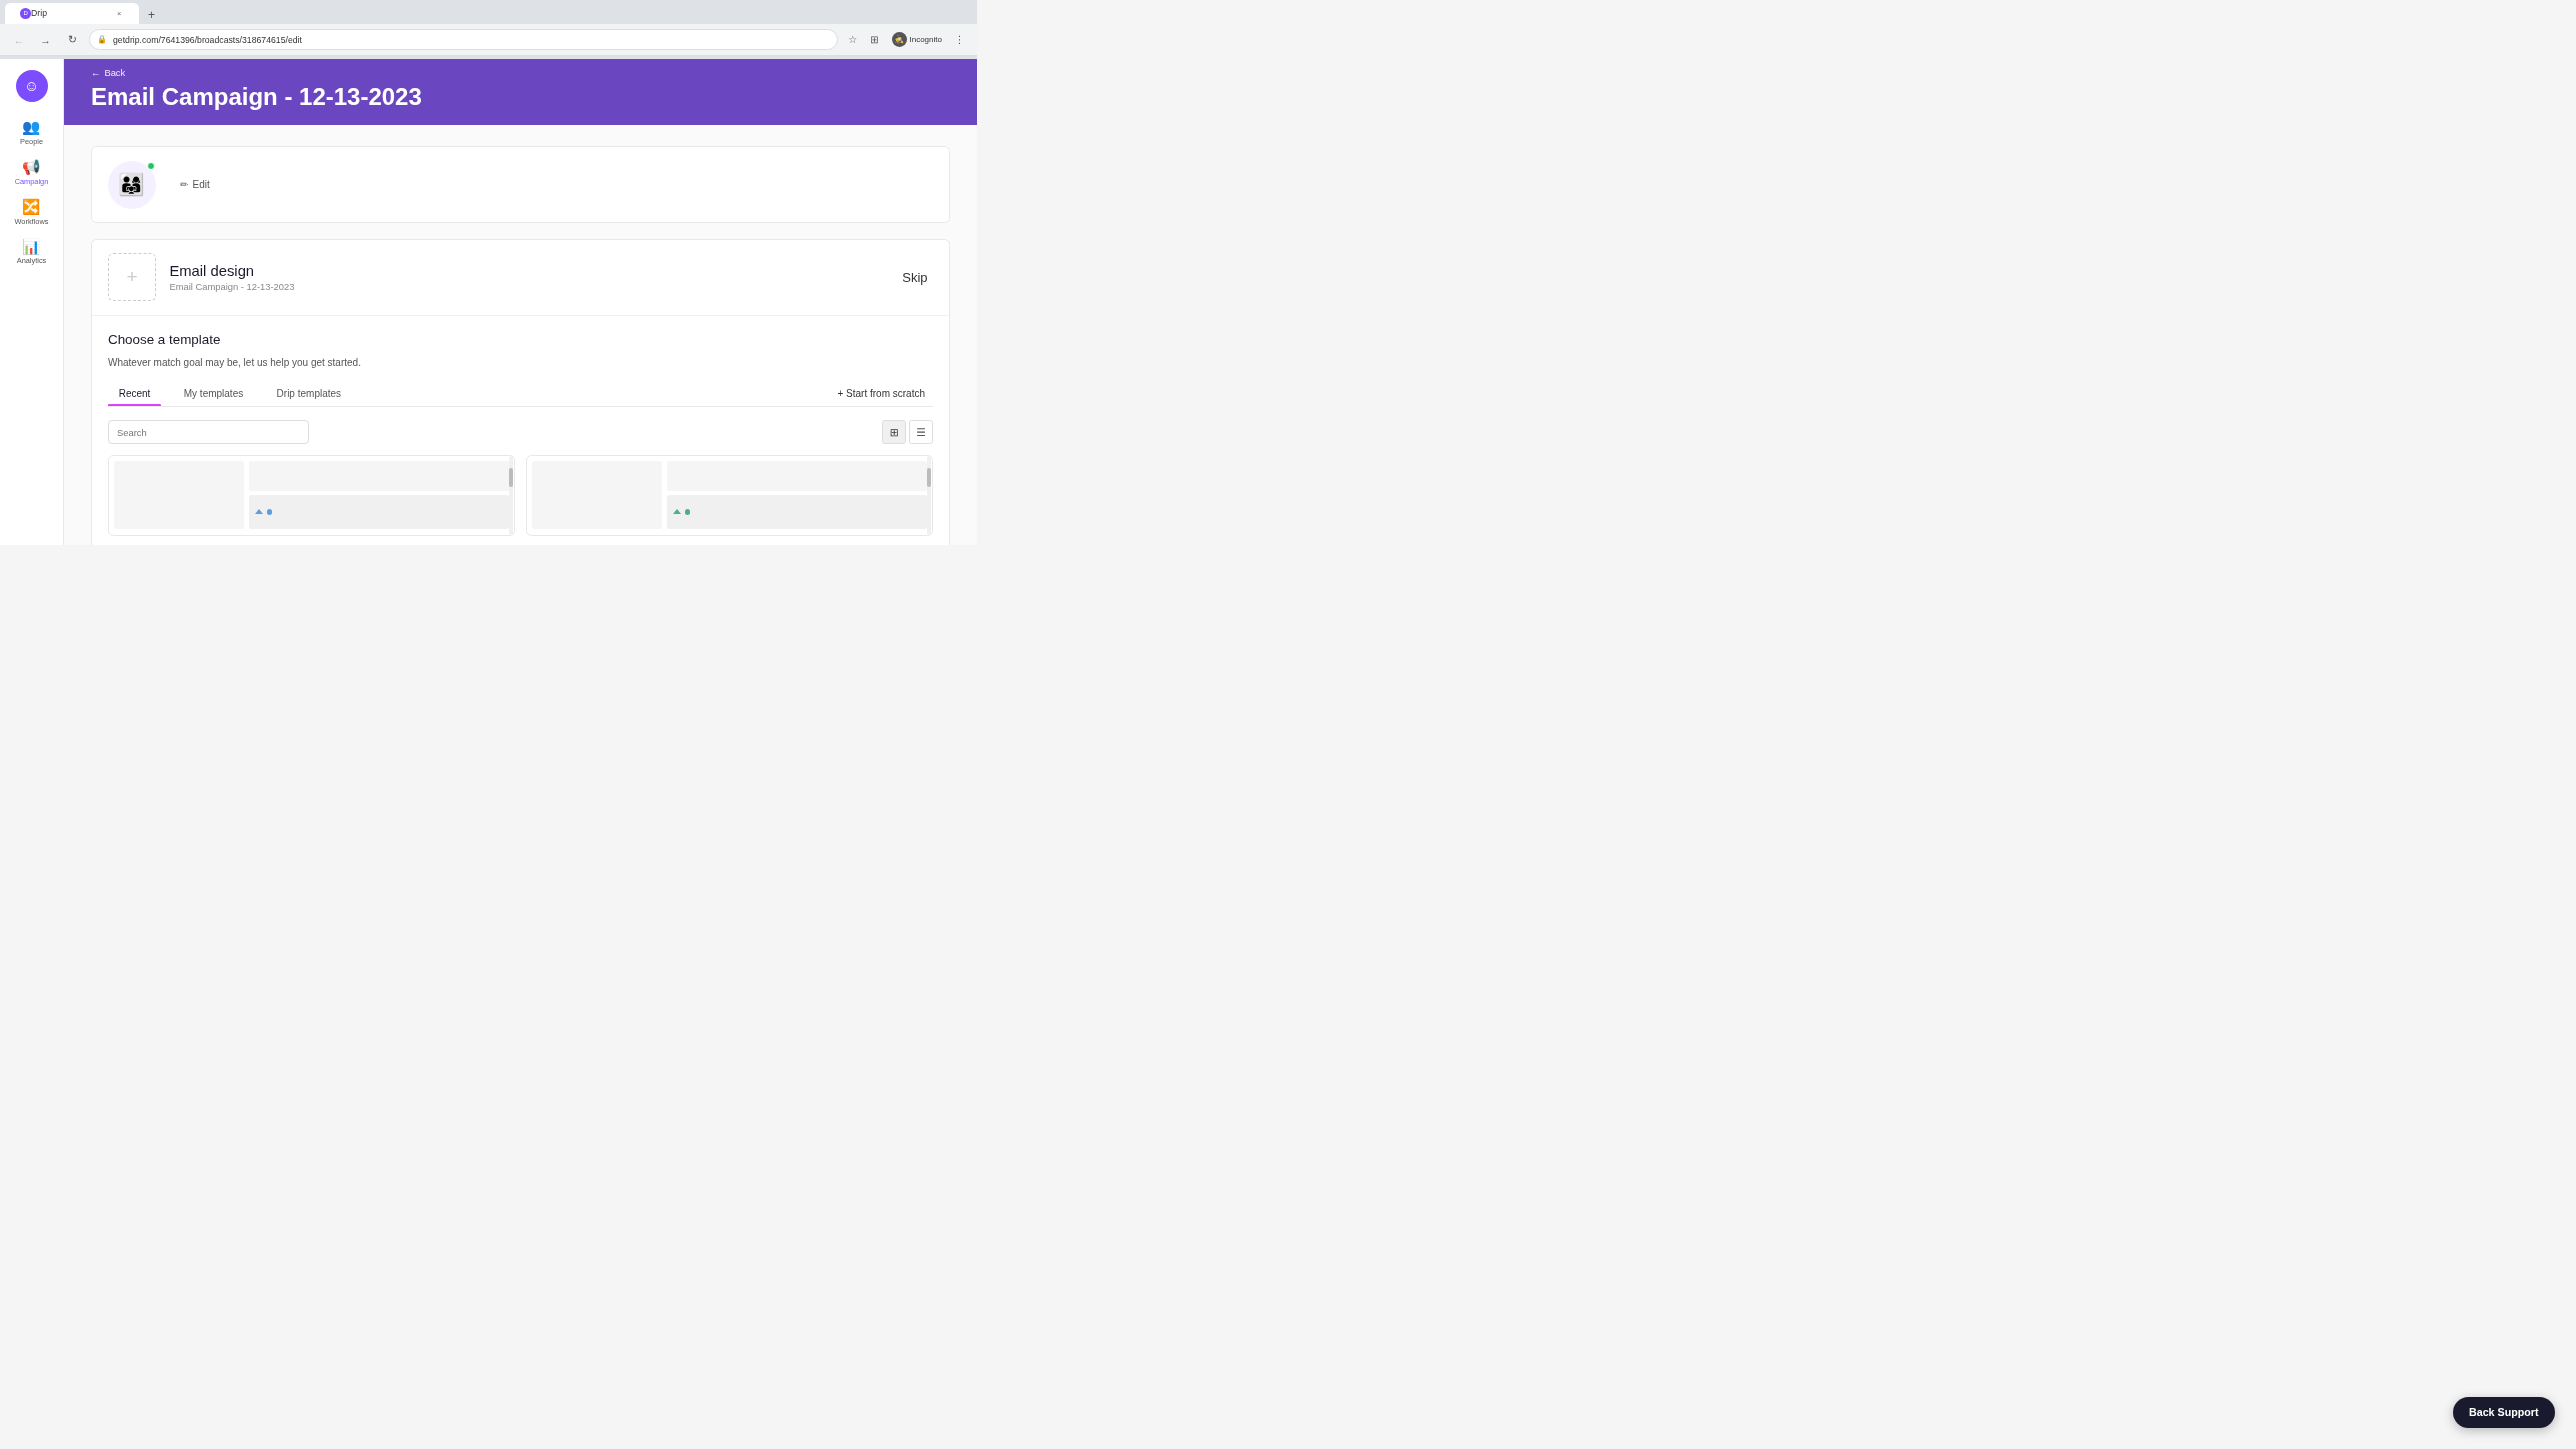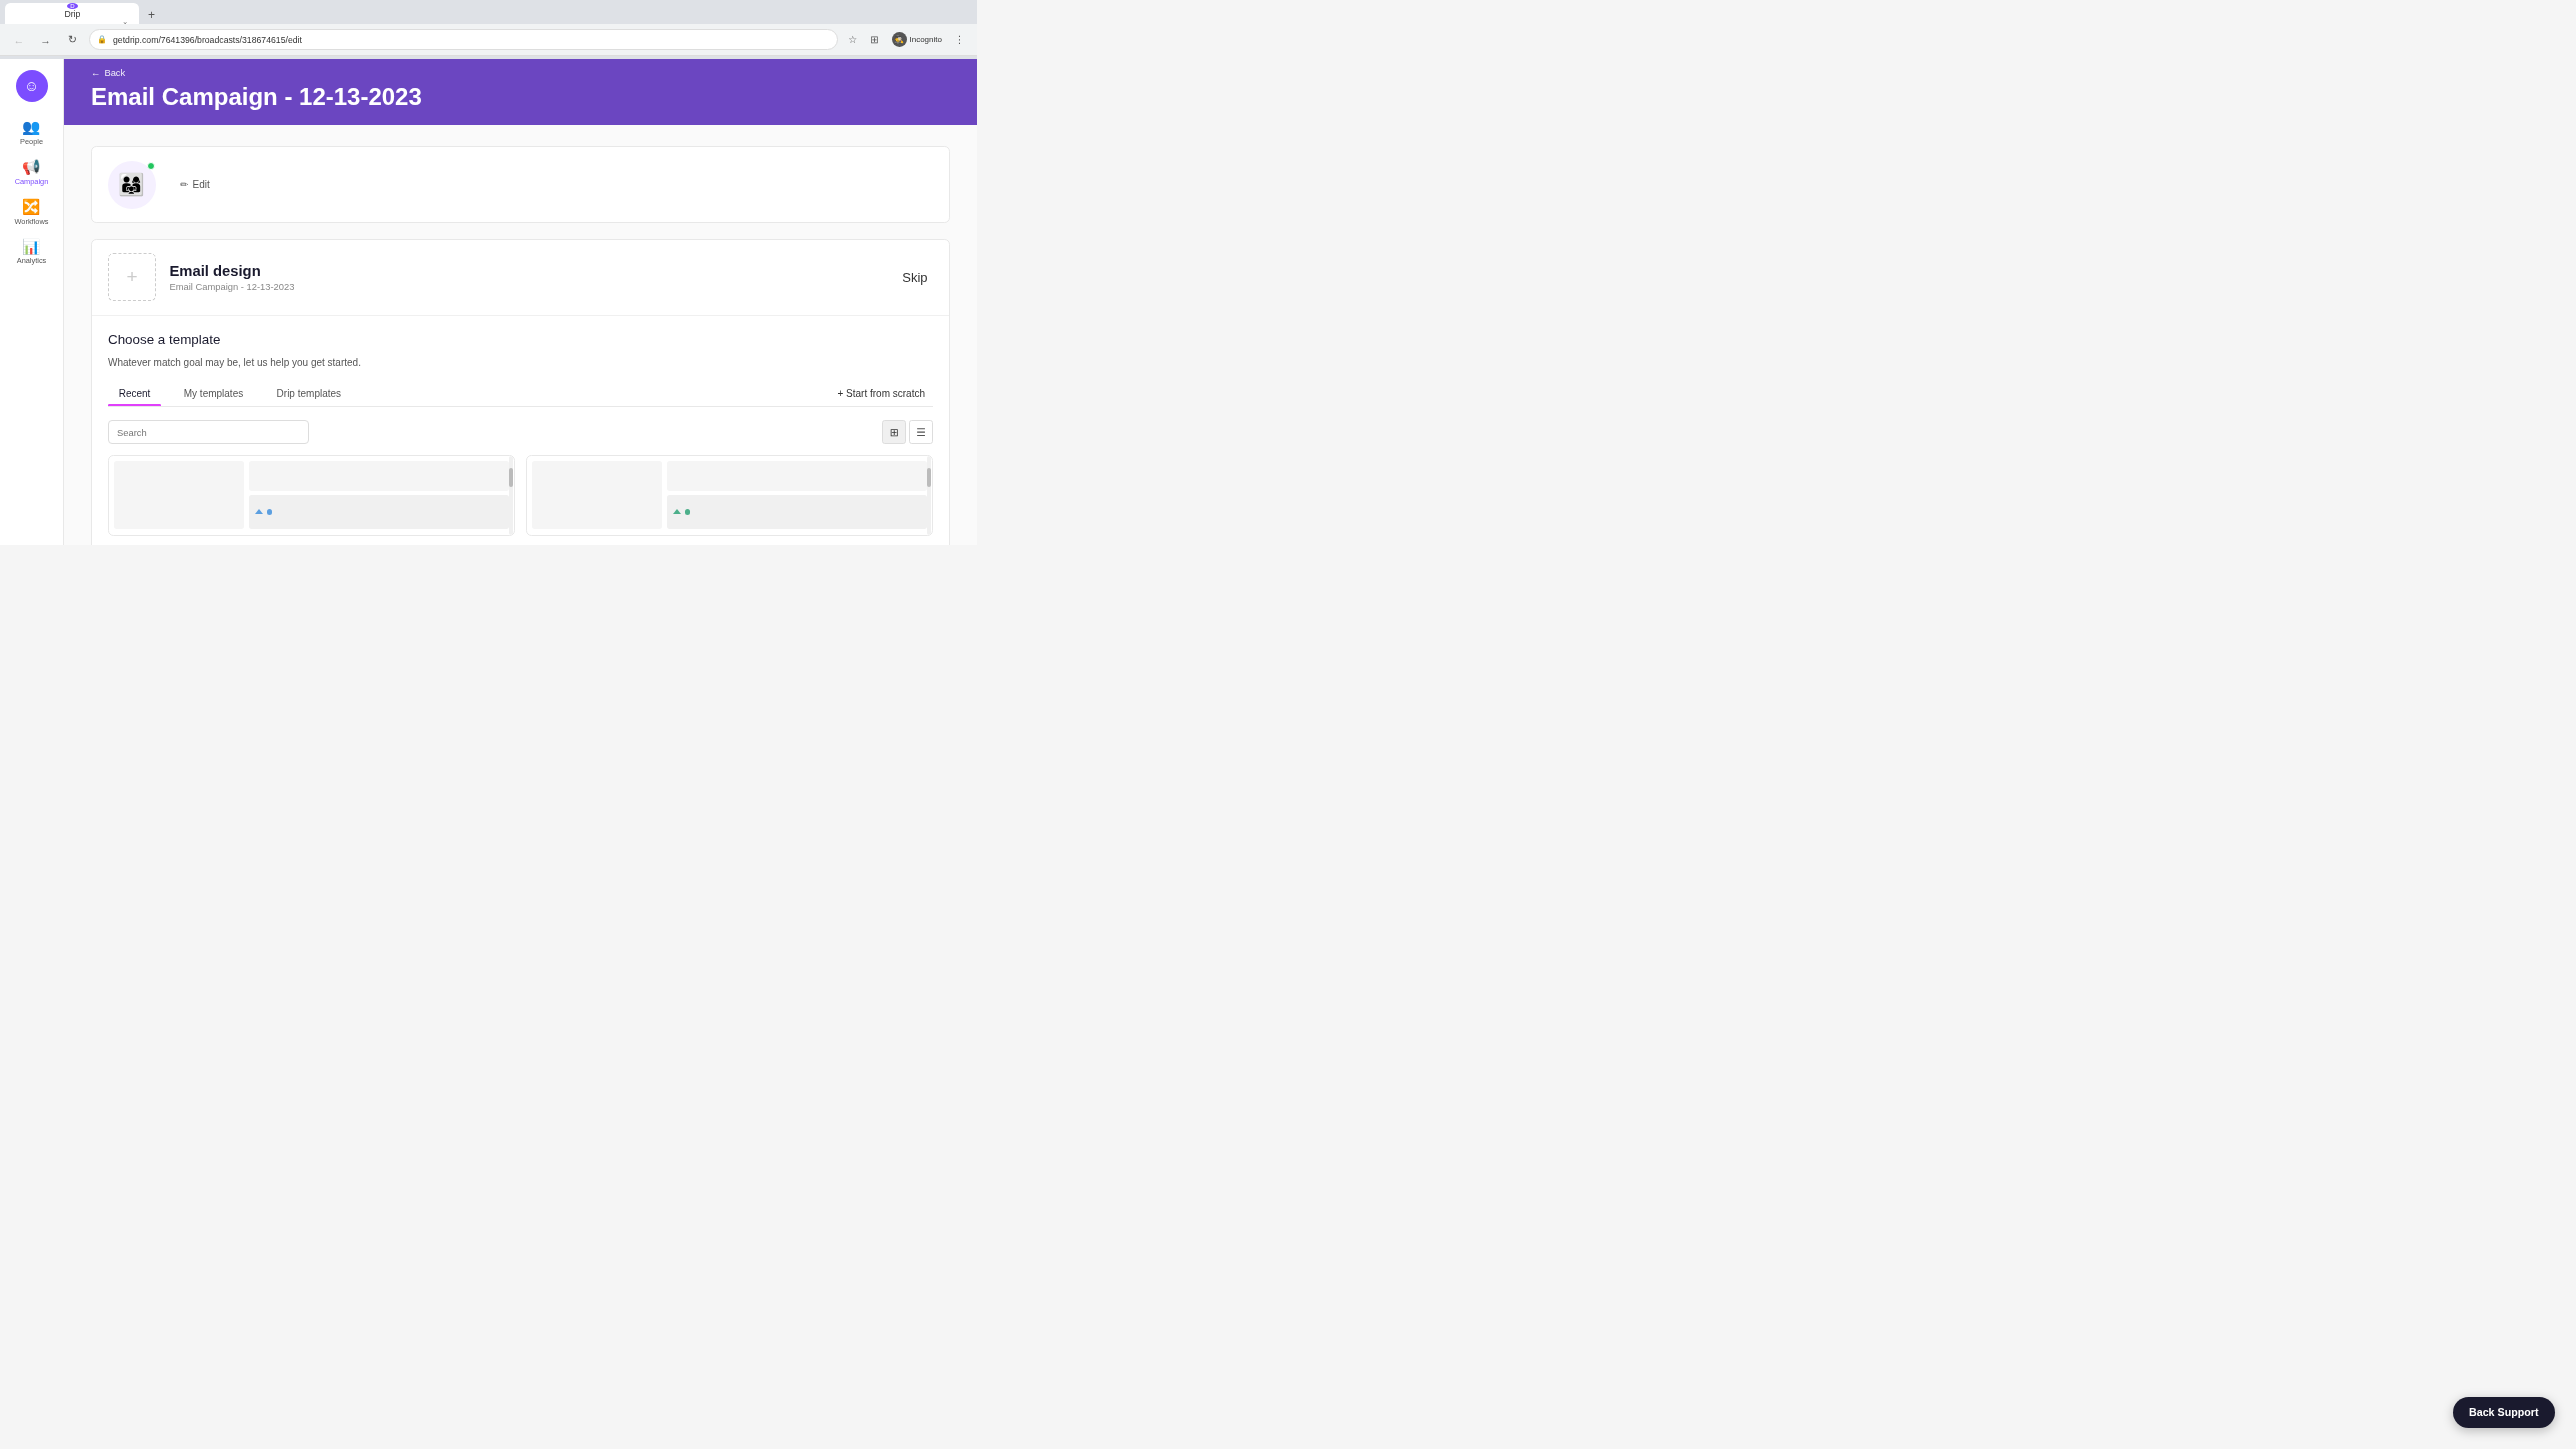--- a/index.html
+++ b/index.html
@@ -22,29 +22,28 @@
     .tab-bar {
       display: flex;
       align-items: flex-end;
       height: 24px;
       padding: 0 5.4px;
       gap: 2.7px;
     }
     .tab {
       background: #ffffff;
       border-radius: 5.4px 5.4px 0 0;
-      padding: 0 9px;
+      padding: 0 15px;
       height: 21.5px;
       display: flex;
       align-items: center;
       gap: 0;
       font-size: 8.7px;
       color: #333;
       min-width: 134px;
-      flex-direction: column;
     }
     .tab-favicon {
       width: 10.7px;
       height: 10.7px;
       background: #7c4dff;
       border-radius: 50%;
       display: flex;
       align-items: center;
       justify-content: center;
       color: white;
@@ -336,21 +335,21 @@
       display: flex;
       align-items: center;
       justify-content: center;
       font-size: 19px;
       color: #ccc;
       flex-shrink: 0;
     }
     .design-info { flex: 1; }
     .design-title {
       font-size: 14.8px;
-      font-weight: 700;
+      font-weight: 400;
       color: #1a1a2e;
       margin-bottom: 2.7px;
     }
     .design-subtitle {
       font-size: 9.4px;
       color: #888;
     }
     .skip-btn {
       font-size: 13px;
       color: #333;

